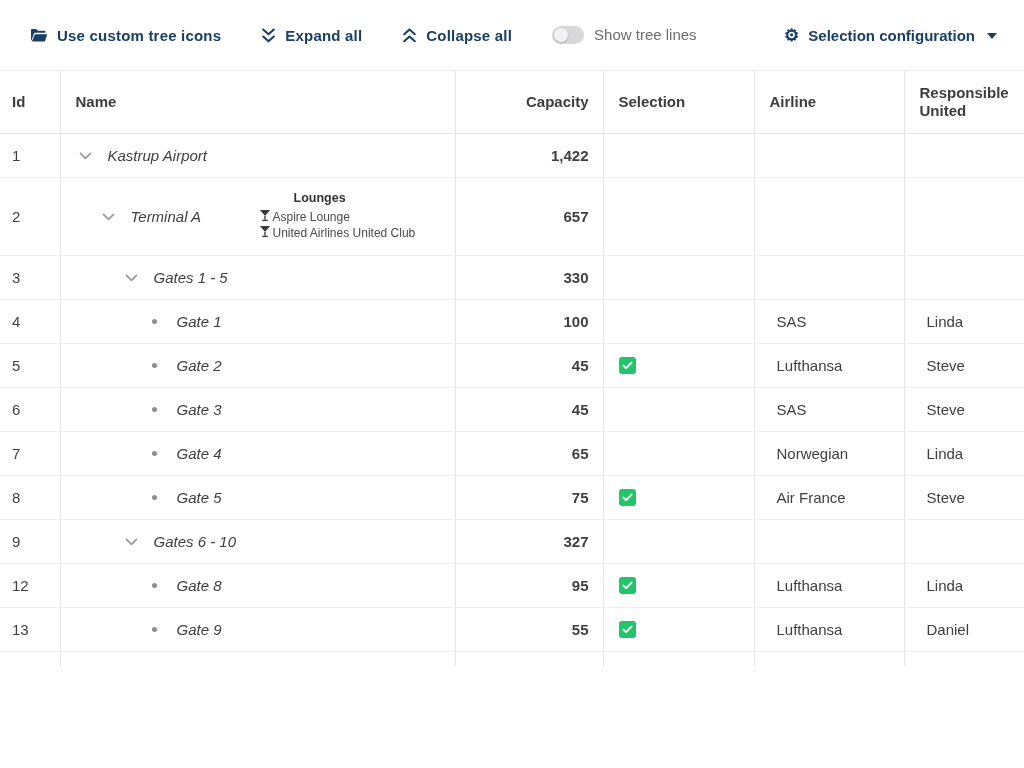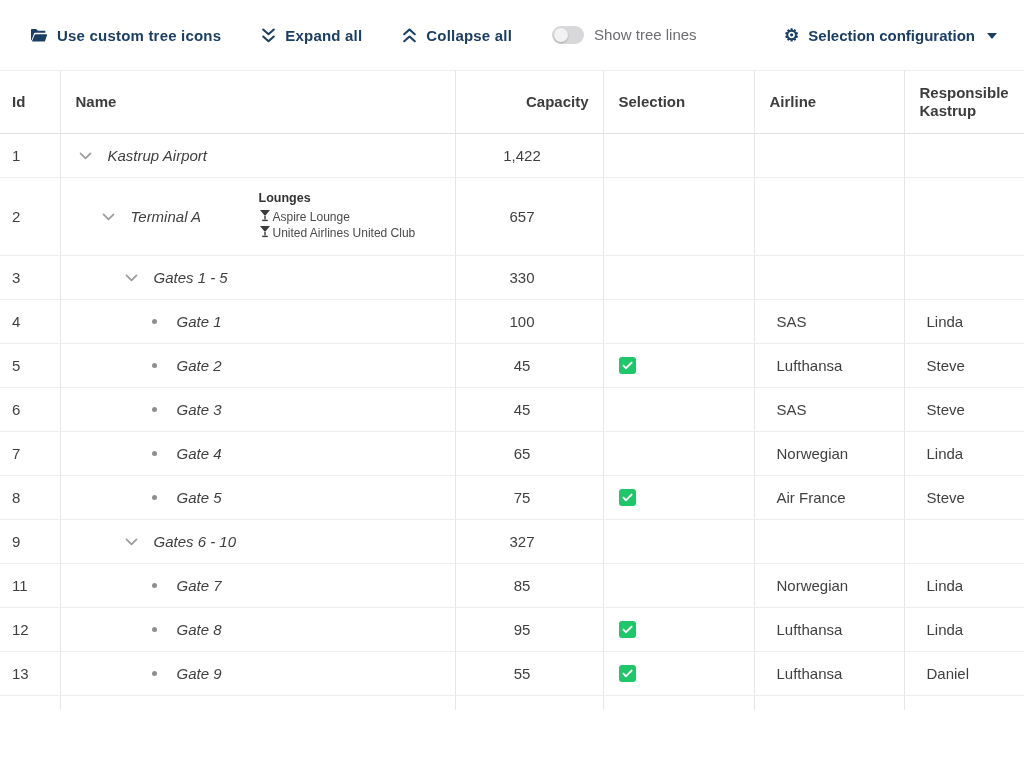--- a/index.html
+++ b/index.html
@@ -70,21 +70,21 @@
     font-weight:600; color:#3d3d3d; text-align:left;
     padding-left:15px; line-height:1.2;
   }
   .grid thead th.col-id { padding-left:12px; }
   .grid thead th.col-capacity { text-align:right; padding-right:14px; padding-left:0; }
   .grid tbody td { height:44px; color:#3f3f3f; }
   .grid tbody tr.tall td { height:78px; }
   .grid tbody tr.partial td { height:14px; border-bottom:none; }
 
   td.cell-id { padding-left:12px; }
-  td.cell-capacity { text-align:center; padding-right:14px; }
+  td.cell-capacity { text-align:right; padding-right:14px;font-weight:bold; }
   td.cell-domestic { padding-left:15px; }
   td.cell-airline, td.cell-manager { padding-left:22px; }
 
   
   td.cell-name { position:relative; }
   .name-inner { display:flex; align-items:center; padding-left:15px; height:100%; }
   .indent { flex:0 0 auto; }
   .tree-icon-box {
     flex:0 0 auto; width:20px; margin-right:12px;
     display:flex; align-items:center; justify-content:center;
@@ -94,21 +94,21 @@
     width:5px; height:5px; border-radius:50%;
     background:#8f8f92;
   }
   .name-text { white-space:nowrap;font-style:italic; }
 
   
   .lounges {
     position:absolute; left:198px; top:13px;
     font-size:12px; color:#4a4a4a; line-height:14px;
   }
-  .lounges-title { font-size:12.5px; font-weight:700; color:#333; margin-bottom:4px; }
+  .lounges-title { font-size:12.5px; font-weight:700; color:#333; margin-bottom:4px;margin-left:35px; }
   .lounge-item { display:flex; align-items:center; gap:2px; white-space:nowrap; }
   .lounge-item svg { flex:0 0 auto; }
 
   
   .checkbox {
     width:17px; height:17px; border-radius:3px;
     background:#21c56a;
     display:flex; align-items:center; justify-content:center;
     cursor:pointer;
   }
@@ -171,21 +171,21 @@
       <col style="width:150px">
       <col style="width:120px">
   </colgroup>
   <thead>
     <tr>
       <th class="col-id">Id</th>
       <th class="col-name">Name</th>
       <th class="col-capacity">Capacity</th>
       <th class="col-domestic">Selection</th>
       <th class="col-airline">Airline</th>
-      <th class="col-manager">Responsible Kastrup</th>
+      <th class="col-manager">Responsible United</th>
     </tr>
   </thead>
   <tbody id="grid-body">
       <tr>
         <td class="cell-id">1</td>
         <td class="cell-name">
           <div class="name-inner">
             <span class="indent" style="width: 0px;"></span>
             <span class="tree-icon-box">
               <svg width="13" height="8" viewBox="0 0 13 8" fill="none" stroke="#9b9b9e" stroke-width="1.7" stroke-linecap="round" stroke-linejoin="round">
@@ -359,36 +359,20 @@
             </span>
             <span class="name-text">Gates 6 - 10</span>
           </div>
         </td>
         <td class="cell-capacity">327</td>
         <td class="cell-domestic"></td>
         <td class="cell-airline"></td>
         <td class="cell-manager"></td>
       </tr>
       <tr>
-        <td class="cell-id">11</td>
-        <td class="cell-name">
-          <div class="name-inner">
-            <span class="indent" style="width: 69px;"></span>
-            <span class="tree-icon-box">
-              <span class="bullet"></span>
-            </span>
-            <span class="name-text">Gate 7</span>
-          </div>
-        </td>
-        <td class="cell-capacity">85</td>
-        <td class="cell-domestic"></td>
-        <td class="cell-airline">Norwegian</td>
-        <td class="cell-manager">Linda</td>
-      </tr>
-      <tr>
         <td class="cell-id">12</td>
         <td class="cell-name">
           <div class="name-inner">
             <span class="indent" style="width: 69px;"></span>
             <span class="tree-icon-box">
               <span class="bullet"></span>
             </span>
             <span class="name-text">Gate 8</span>
           </div>
         </td>

